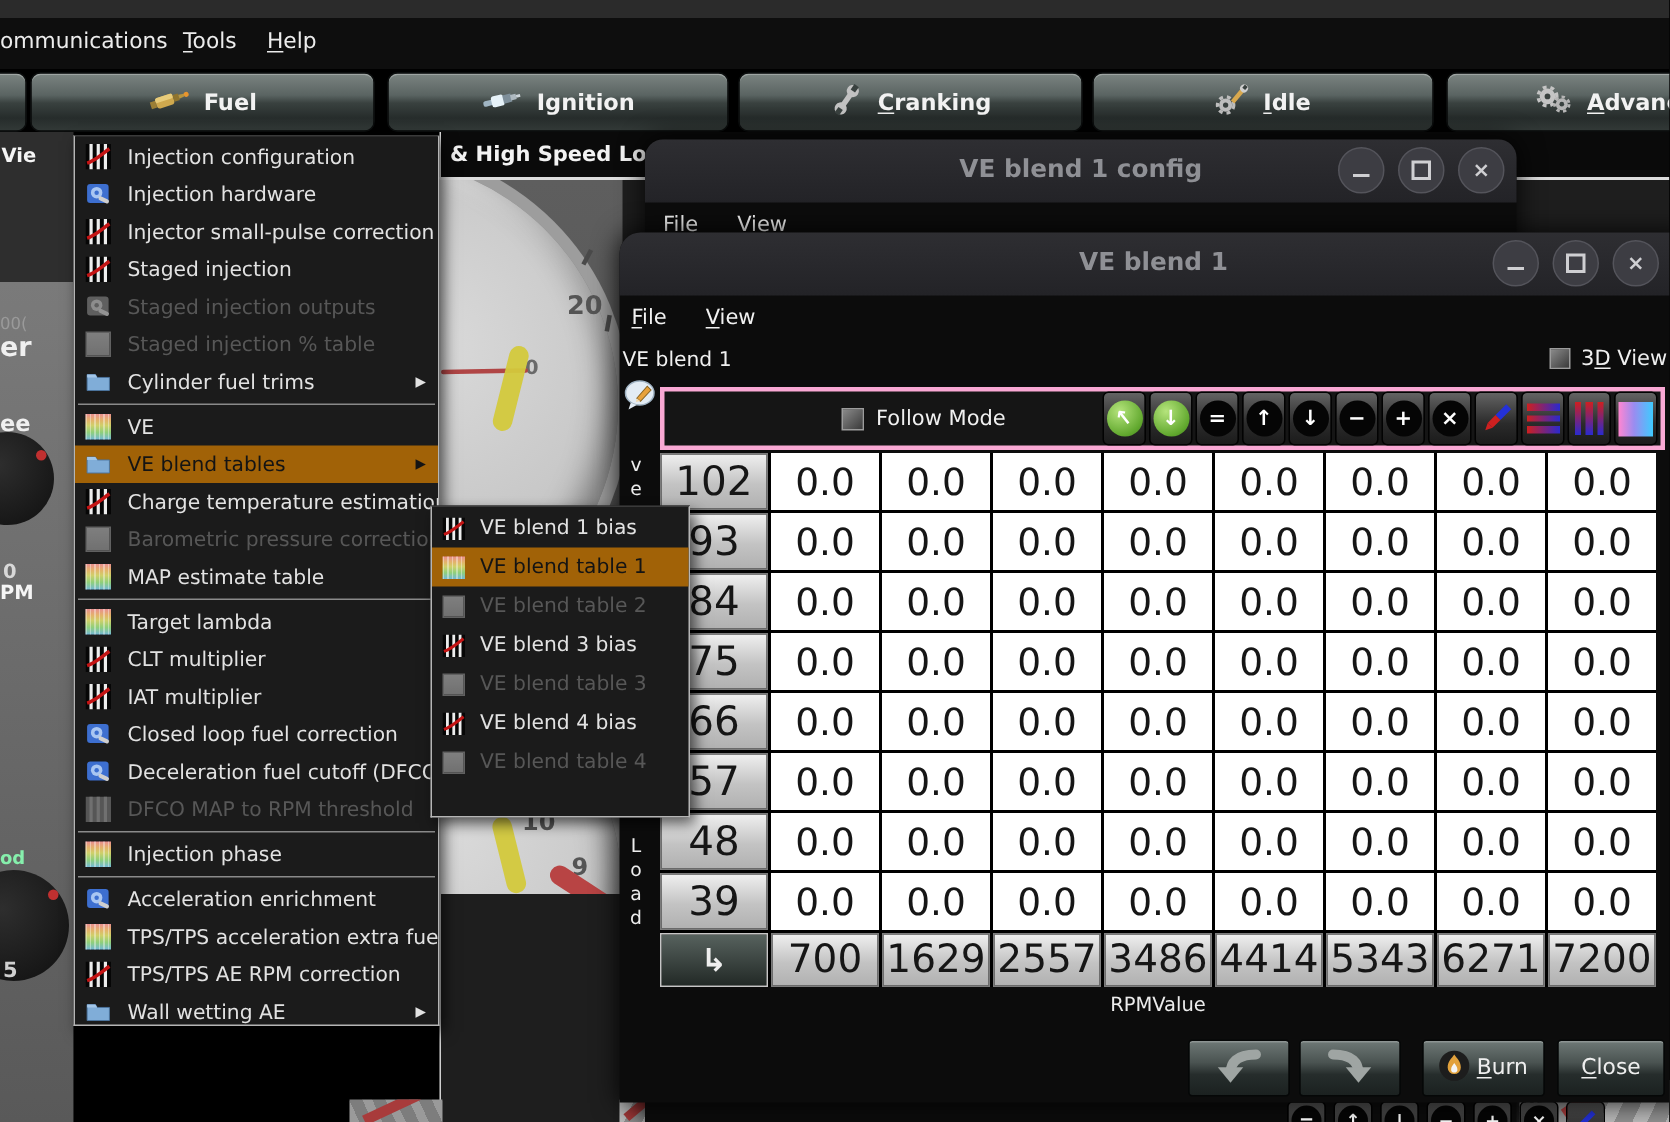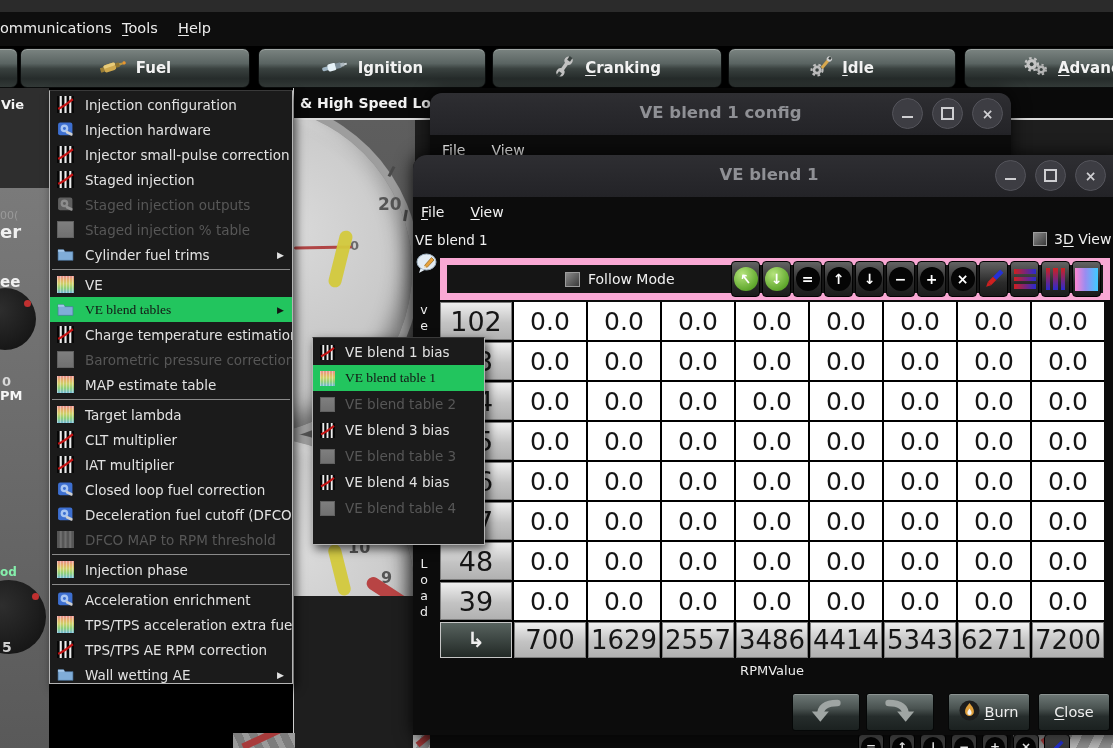--- a/index.html
+++ b/index.html
@@ -83,21 +83,21 @@
   .wmenu{position:absolute;top:49px;color:#f2f2f2;font-size:14px;display:flex;gap:26px;}
   .win-ve .wmenu{left:8px;}
   .win-config .wmenu{left:12px;}
   .ve-sub{position:absolute;top:77px;left:2px;color:#f0f0f0;font-size:13.5px;}
   .view3d{position:absolute;top:76px;left:620px;display:flex;gap:7px;align-items:center;color:#f0f0f0;font-size:14px;}
   .chk{width:15px;height:15px;background:linear-gradient(135deg,#8a8a8a,#3a3a3a);border:1px solid #9c9c9c;box-sizing:border-box;}
   .view3d .chk{width:14px;height:14px;}
   .editicon{position:absolute;left:3px;top:97px;width:23px;height:23px;}
 
   .vetoolbar{position:absolute;left:27px;top:103px;width:670px;height:42px;background:#151515;
-      border:7px solid #f9a8d4;box-sizing:border-box;display:flex;align-items:center;}
+      border:3px solid #f9a8d4;box-sizing:border-box;display:flex;align-items:center;}
   .follow{display:flex;align-items:center;gap:8px;margin-left:118px;color:#f0f0f0;font-size:14px;white-space:nowrap;}
   .ticons{margin-left:auto;display:flex;gap:2px;padding-right:2px;}
   .tbtn{width:29px;height:36px;border-radius:4px;border:1px solid #020202;box-sizing:border-box;
       background:linear-gradient(180deg,#636363,#2b2b2b 60%,#1b1b1b);display:flex;align-items:center;justify-content:center;}
   .circ{width:24px;height:24px;border-radius:50%;display:flex;align-items:center;justify-content:center;
       font-weight:bold;color:#fff;font-size:14px;line-height:1;}
   .circ.dark{background:#050505;}
   .circ.green{background:radial-gradient(circle at 35% 30%,#b5e47c,#61a82e 70%,#3f7d1a);}
   .circ.sm{width:20px;height:20px;font-size:12px;}
   .hbars{display:flex;flex-direction:column;gap:3px;}
@@ -131,25 +131,25 @@
   #btn-burn{left:535px;width:82px;} #btn-close{left:625px;width:72px;}
 
   #cfgStrip{position:absolute;left:428px;top:641px;display:flex;gap:5px;align-items:flex-start;}
   .cfgbtn{width:24px;height:24px;border-radius:4px;background:linear-gradient(180deg,#555,#222);
       border:1px solid #000;display:flex;align-items:center;justify-content:center;}
 
   
   .menu{position:absolute;background:#1b1b1b;border:1px solid #b5b5b5;border-top-color:#3a3a3a;
       box-shadow:3px 4px 9px rgba(0,0,0,.65);box-sizing:border-box;padding:1px 0;}
   #fuelMenu{left:49px;top:90px;width:244px;height:594px;z-index:6;text-align:center;}
-  #blendMenu{left:287px;top:337px;width:173px;height:208px;z-index:7;margin-left:25px;}
+  #blendMenu{left:287px;top:337px;width:173px;height:208px;z-index:7;}
   .mitem{height:25px;display:flex;align-items:center;gap:11px;padding:0 8px 0 7px;color:#e2e2e2;
       font-size:13.5px;box-sizing:border-box;white-space:nowrap;overflow:hidden;}
   #blendMenu .mitem{height:26px;gap:10px;}
-  .mitem.hl{background:#22c55e;color:#141414;font-family:Liberation Serif, serif;}
+  .mitem.hl{background:#a16207;color:#141414;}
   .mitem.disabled{color:#575757;}
   .mitem.disabled .mi{filter:grayscale(1) brightness(.75) contrast(.7);}
   .marrow{margin-left:auto;font-size:9px;color:#e2e2e2;}
   .mitem.hl .marrow{color:#141414;}
   .msep{height:0;border-top:1px solid #8a8a8a;margin:2px 2px;}
   .mi{width:17px;height:17px;flex:0 0 17px;display:inline-block;position:relative;}
   #blendMenu .mi{width:15px;height:15px;flex:0 0 15px;}
   .mi svg{width:100%;height:100%;display:block;}
   .mi.rainbow{background:linear-gradient(180deg,#e98f8f 0%,#e3b36a 25%,#cfd06a 45%,#8fcf7a 72%,#74b9d6 100%);}
   .mi.rainbow::after{content:"";position:absolute;inset:0;

